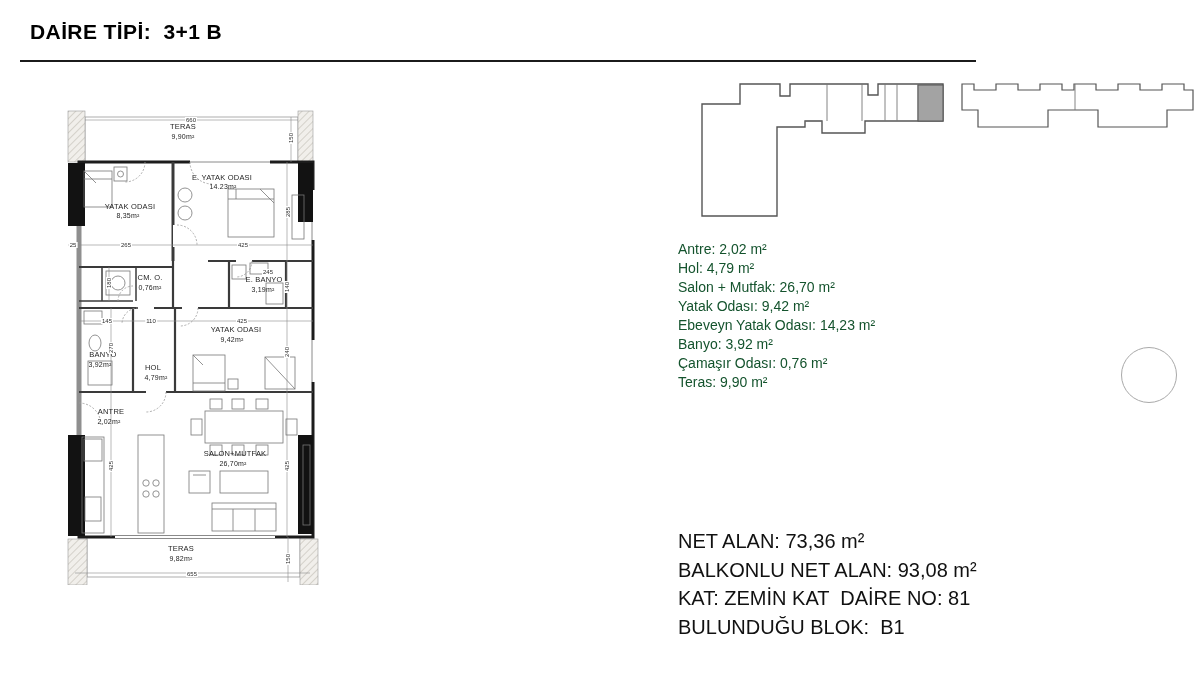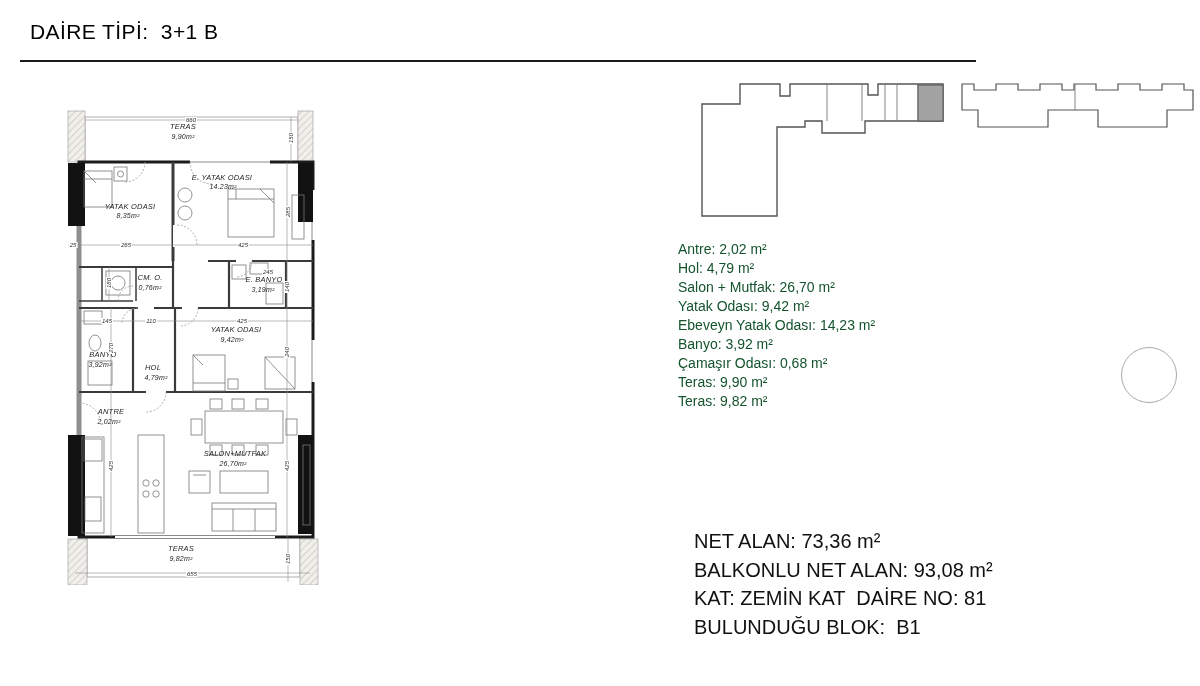--- a/index.html
+++ b/index.html
@@ -1,33 +1,33 @@
 <!DOCTYPE html>
 <html><head>
 <meta charset="utf-8">
 <style>
   html,body{margin:0;padding:0;}
   body{width:1200px;height:686px;background:#ffffff;font-family:"Liberation Sans",sans-serif;color:#000;position:relative;overflow:hidden;}
   .page{position:absolute;inset:0;}
-  .title{position:absolute;left:30px;top:20px;margin:0;font-size:21px;font-weight:400;letter-spacing:.4px;white-space:pre-wrap;}
+  .title{position:absolute;left:30px;top:20px;margin:0;font-size:21px;font-weight:700;letter-spacing:.4px;white-space:pre-wrap;}
   .rule{position:absolute;left:20px;top:60px;width:956px;height:2px;background:#1b1b1b;}
 
-  .plan-wrap{position:absolute;left:60px;top:105px;width:270px;height:480px;font-style:italic;}
+  .plan-wrap{position:absolute;left:60px;top:105px;width:270px;height:480px;}
   .plan-wrap svg{position:absolute;left:0;top:0;}
   .plan-label{position:absolute;transform:translate(-50%,-50%);font-size:7.5px;font-weight:400;color:#1d1d1d;white-space:nowrap;line-height:1;letter-spacing:.2px;}
   .plan-area{font-size:7px;color:#1d1d1d;}
   .dim{position:absolute;transform:translate(-50%,-50%);font-size:6px;color:#2e2e2e;background:#fff;padding:0 1px;line-height:1;white-space:nowrap;}
   .dim.v{transform:translate(-50%,-50%) rotate(-90deg);background:#fff;}
 
   .siteplan{position:absolute;left:695px;top:75px;width:505px;height:160px;}
   .compass{position:absolute;left:1121px;top:347px;width:54px;height:54px;border:1px solid #a9a9a9;border-radius:50%;}
 
   .details{position:absolute;left:678px;top:240px;font-size:14px;line-height:19px;color:#14532d;}
   .summary{position:absolute;left:678px;top:527px;font-size:20px;line-height:28.5px;color:#111;}
-  .summary div{white-space:pre-wrap;margin-left:16px;}
+  .summary div{white-space:pre-wrap;}
 </style>
 </head>
 <body>
 
 <div class="page">
 
   <h1 class="title">DAİRE TİPİ:  3+1 B</h1>
   <div class="rule"></div>
 
   <div class="plan-wrap">
@@ -249,23 +249,22 @@
 
   <div class="compass"></div>
 
   <div class="details">
     <div>Antre: 2,02 m²</div>
     <div>Hol: 4,79 m²</div>
     <div>Salon + Mutfak: 26,70 m²</div>
     <div>Yatak Odası: 9,42 m²</div>
     <div>Ebeveyn Yatak Odası: 14,23 m²</div>
     <div>Banyo: 3,92 m²</div>
-    <div>Çamaşır Odası: 0,68 m²</div>
+    <div>Çamaşır Odası: 0,76 m²</div>
     <div>Teras: 9,90 m²</div>
-    <div>Teras: 9,82 m²</div>
   </div>
 
   <div class="summary">
     <div>NET ALAN: 73,36 m²</div>
     <div>BALKONLU NET ALAN: 93,08 m²</div>
     <div>KAT: ZEMİN KAT  DAİRE NO: 81</div>
     <div>BULUNDUĞU BLOK:  B1</div>
   </div>
 
 </div>

